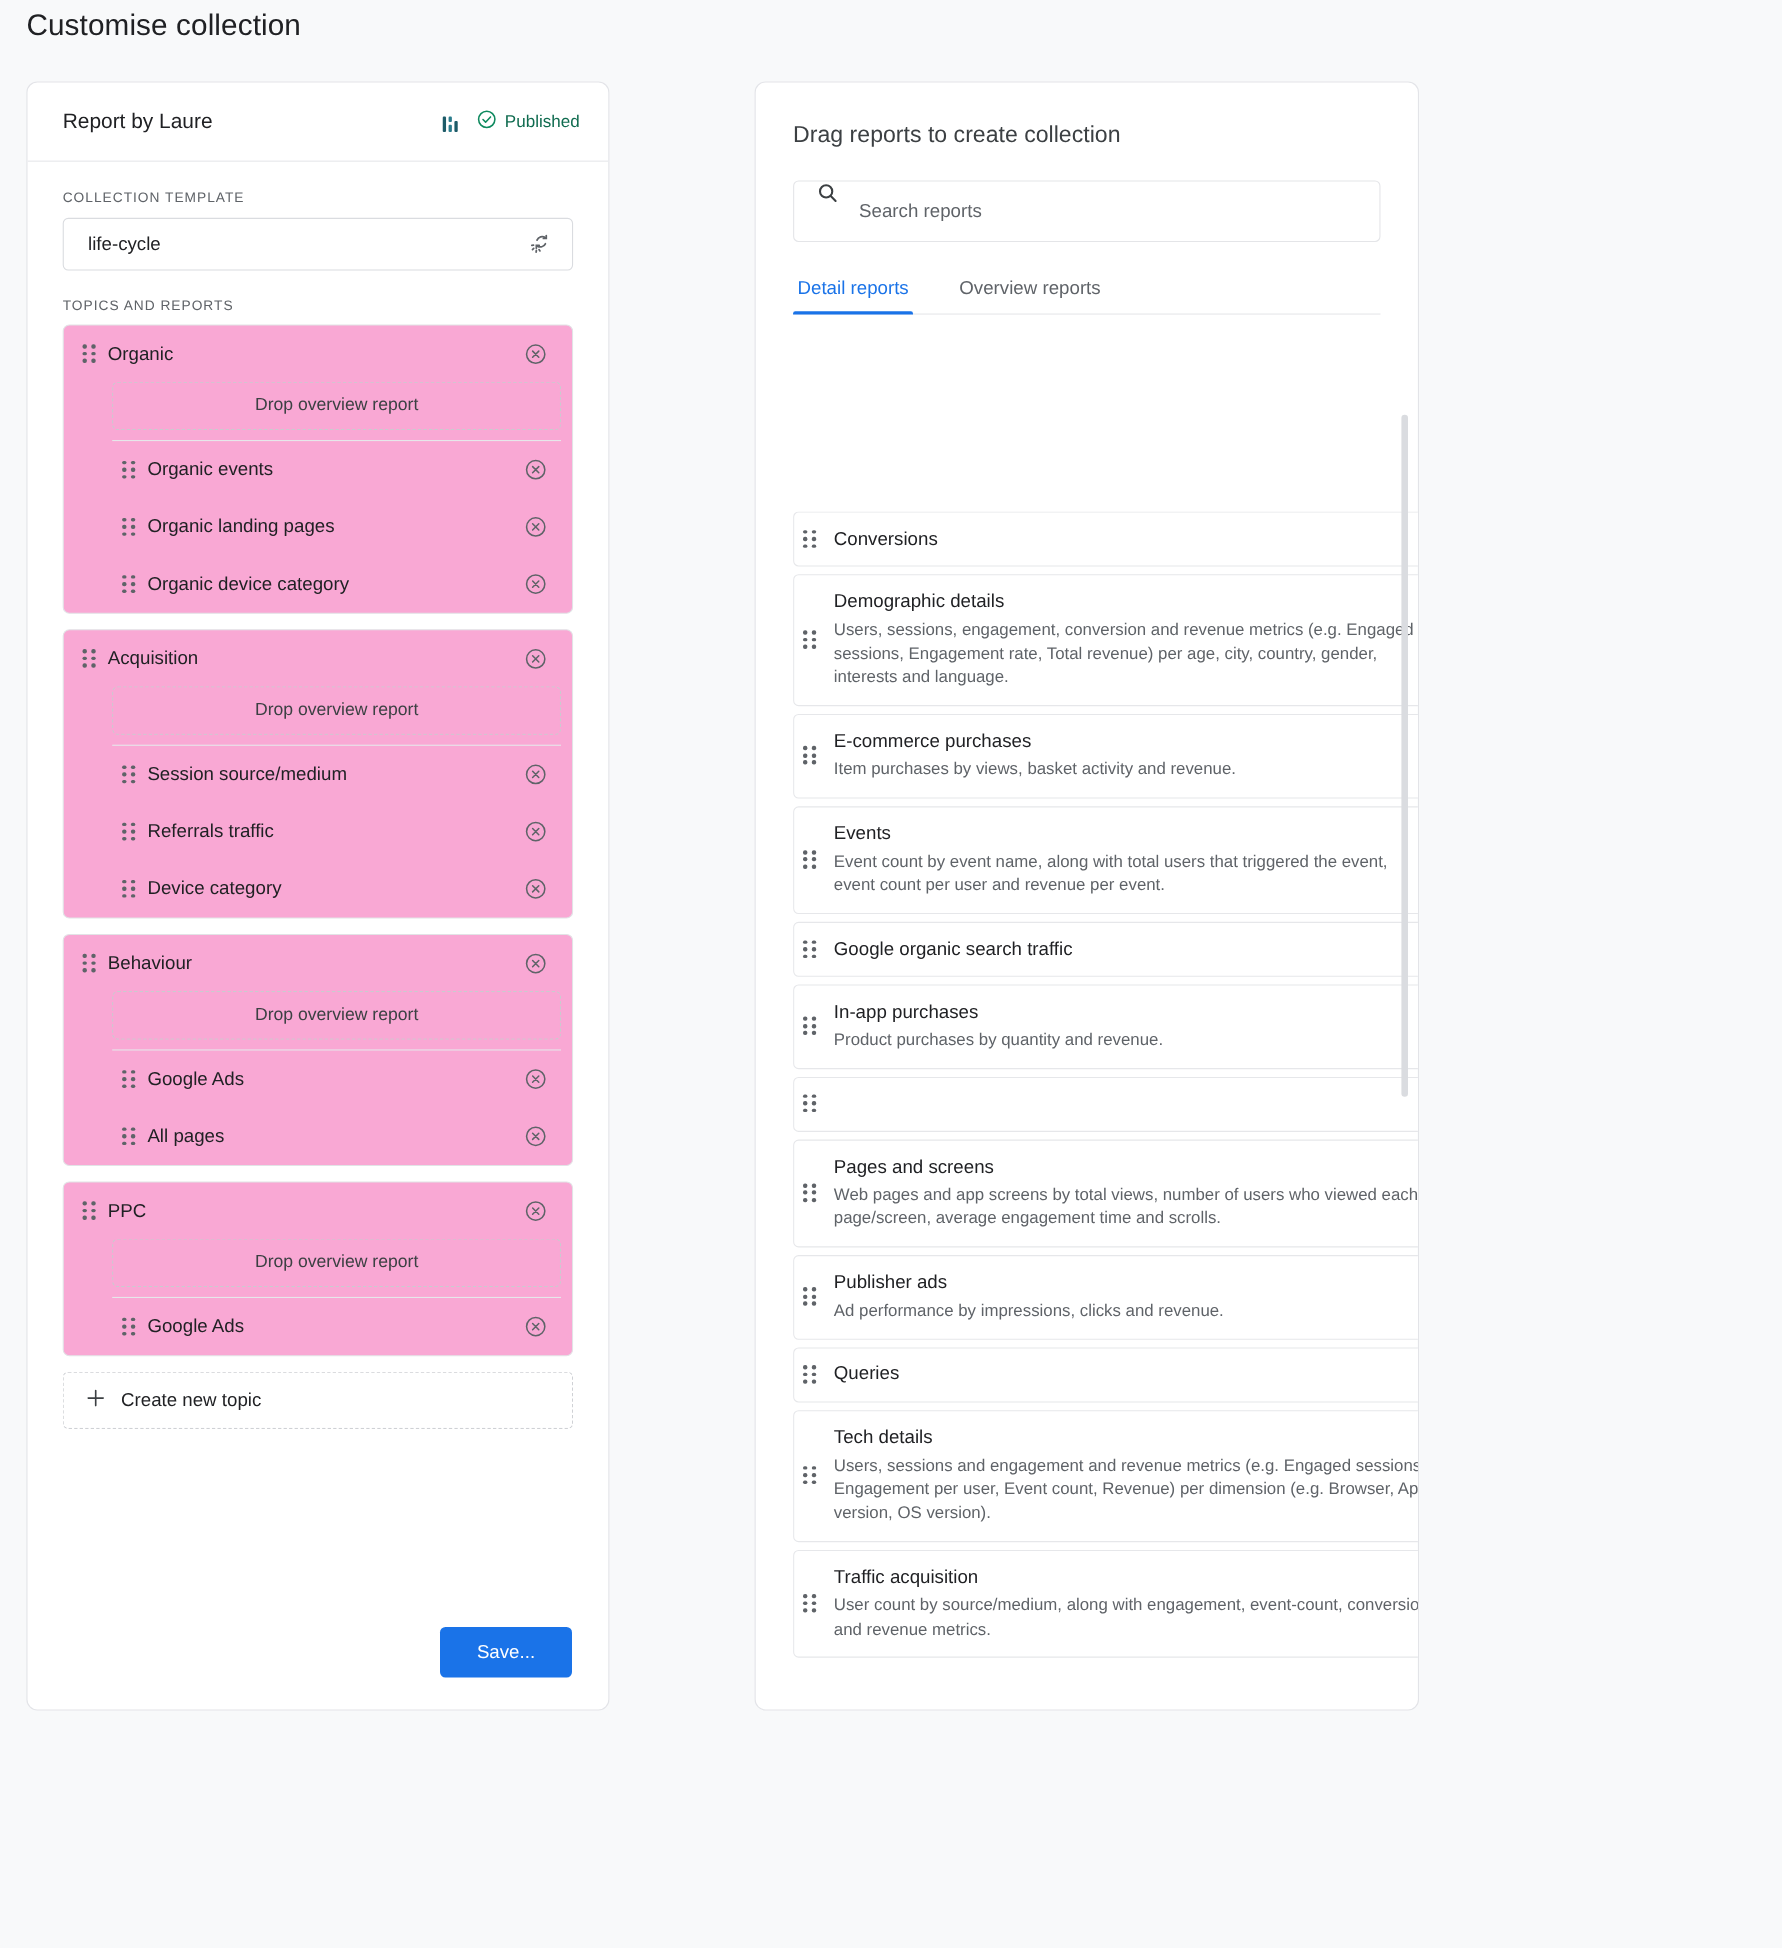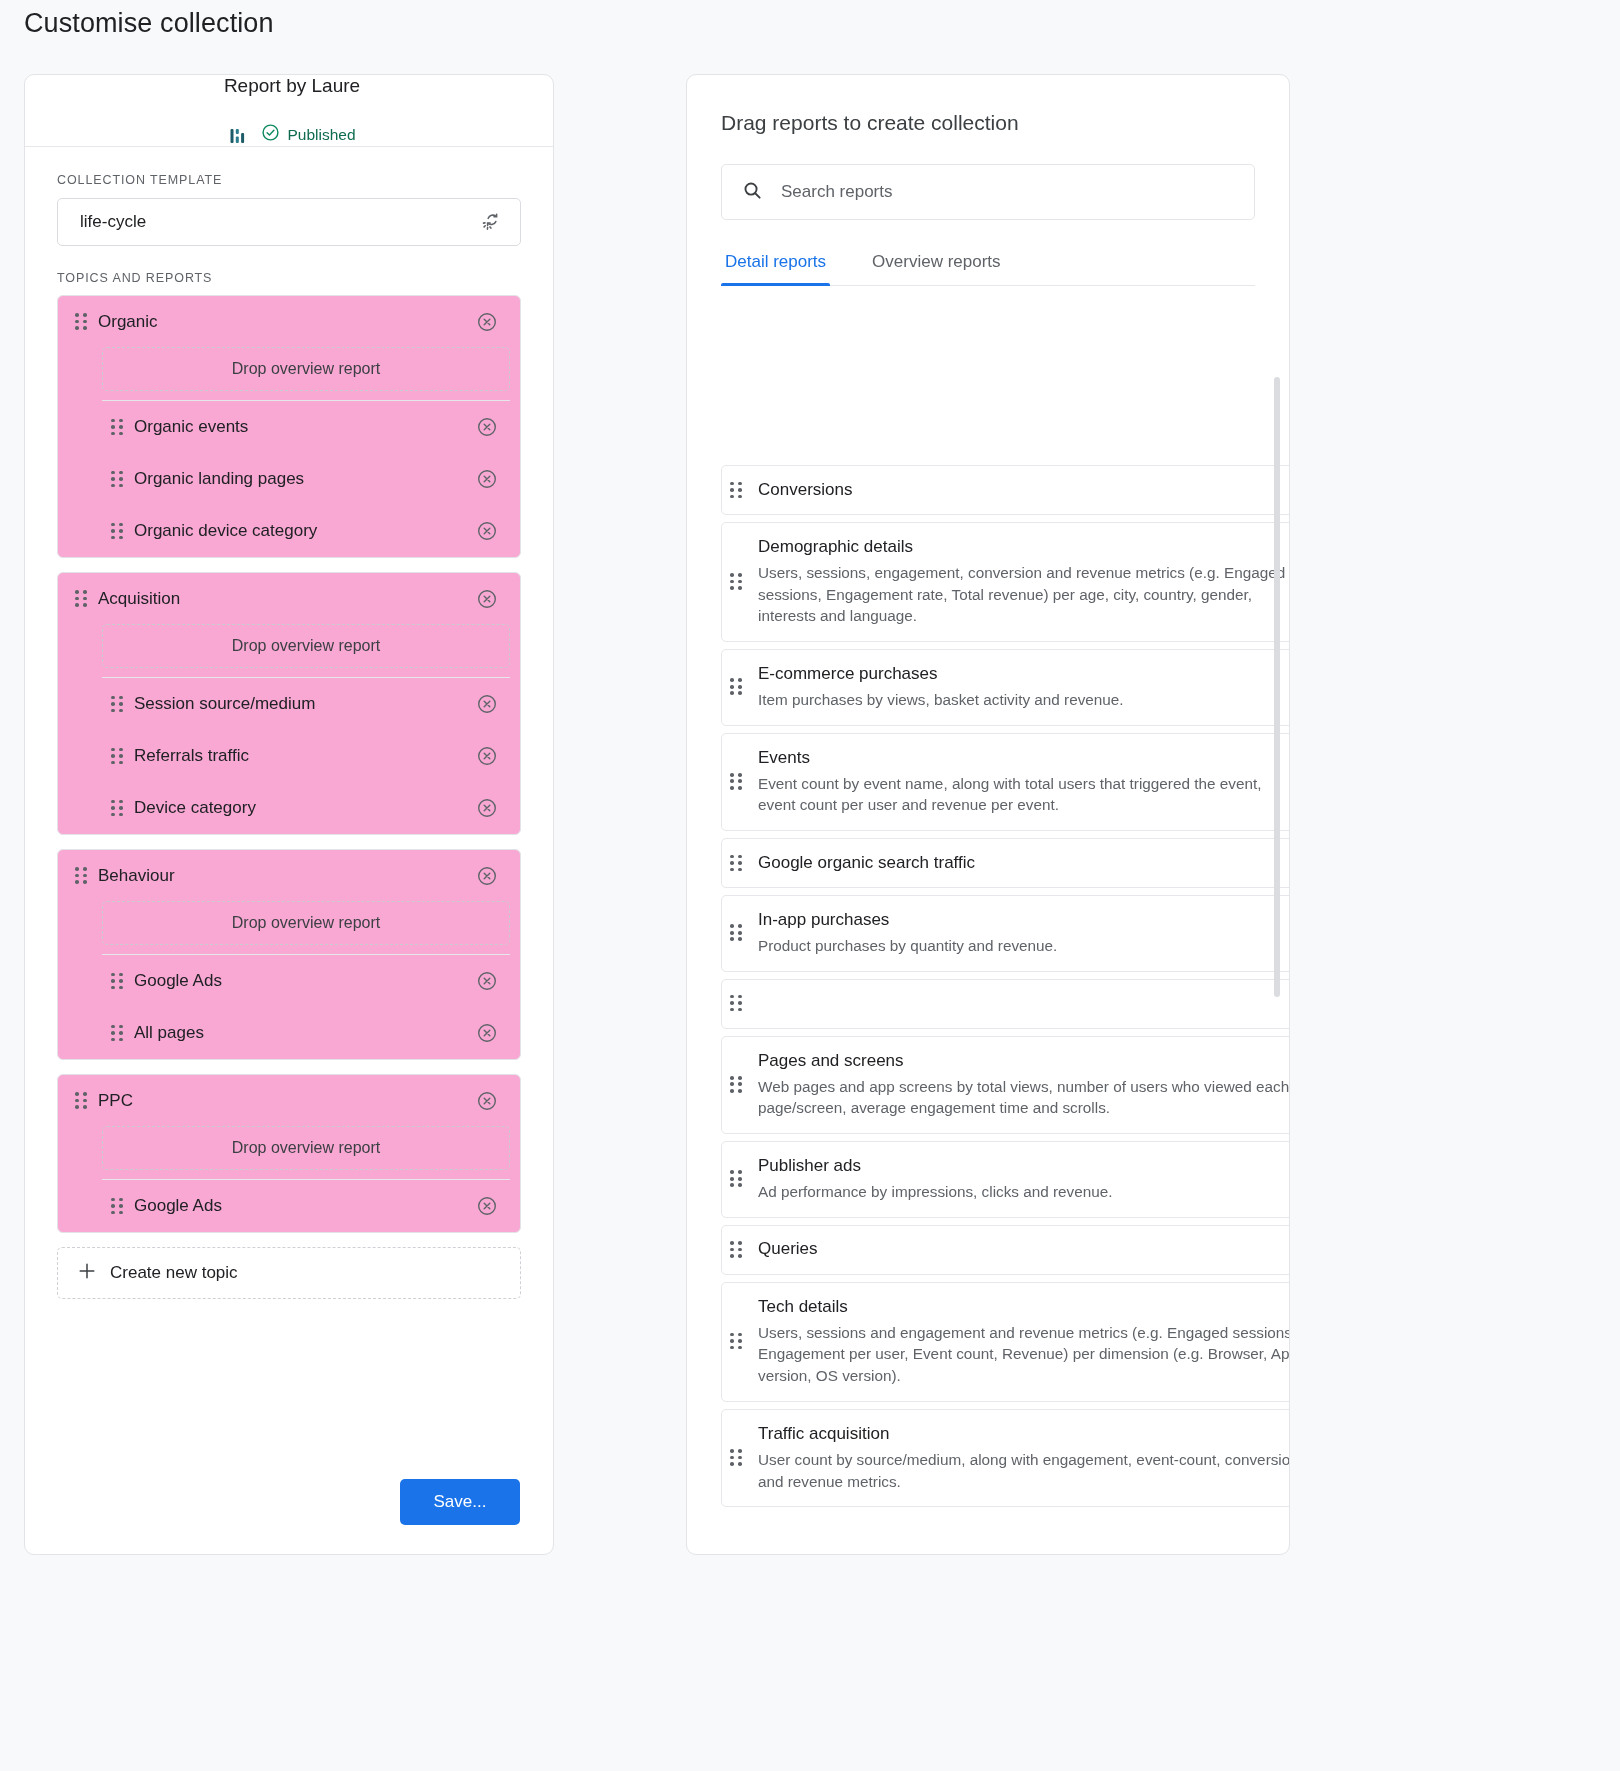--- a/index.html
+++ b/index.html
@@ -27,21 +27,20 @@
     background: #fff;
     border: 1px solid #e3e4e8;
     border-radius: 10px;
     overflow: hidden;
   }
   .lp-header {
     height: 72px;
     display: flex; align-items: center;
     padding: 0 26px 0 32px;
     border-bottom: 1px solid #e6e7ea;
-    flex-direction: column;
   }
   .lp-title { font-size: 19px; color: #202124; flex: 1; }
   .lp-status { display: flex; align-items: flex-end; gap: 13px; }
   .analytics-ico { display: block; }
   .pub-wrap { display: flex; align-items: center; gap: 7px; }
   .pub-text { font-size: 15.5px; color: #0f6b4f; }
 
   .lp-body { padding: 26px 32px 0 32px; }
   .field-label {
     font-size: 12.5px; letter-spacing: .9px; color: #5f6368;
@@ -125,21 +124,21 @@
     overflow: hidden;
   }
   .rp-title {
     margin: 36px 0 0 34px;
     font-size: 21px; color: #3c4043;
   }
   .search-wrap {
     margin: 29px 34px 0 34px;
     height: 56px;
     border: 1px solid #e4e5e8; border-radius: 5px;
-    display: flex; align-items: center; gap: 16px;
+    display: flex; gap: 16px;
     padding: 0 20px;
   }
   .search-input {
     border: none; outline: none; flex: 1;
     font-size: 17px; color: #5f6368;
     font-family: inherit; background: transparent;
   }
   .search-input::placeholder { color: #5f6368; }
 
   .tabs {

